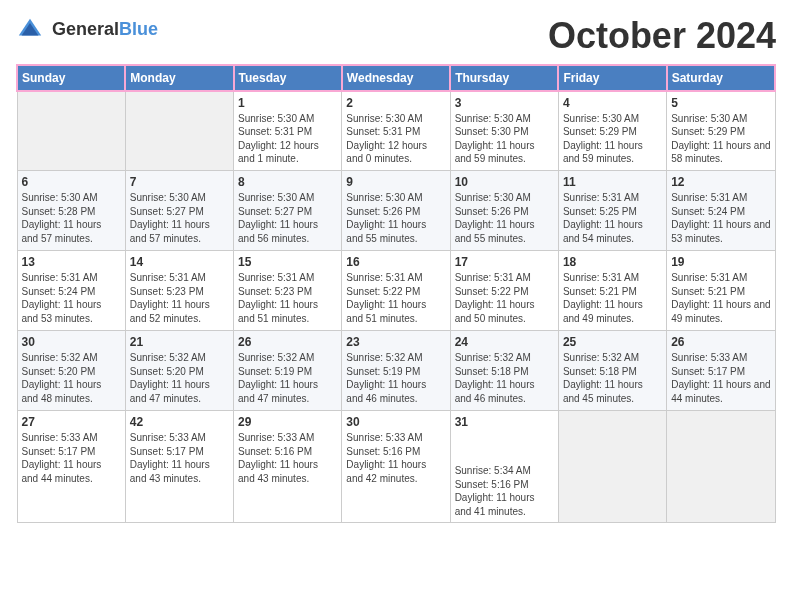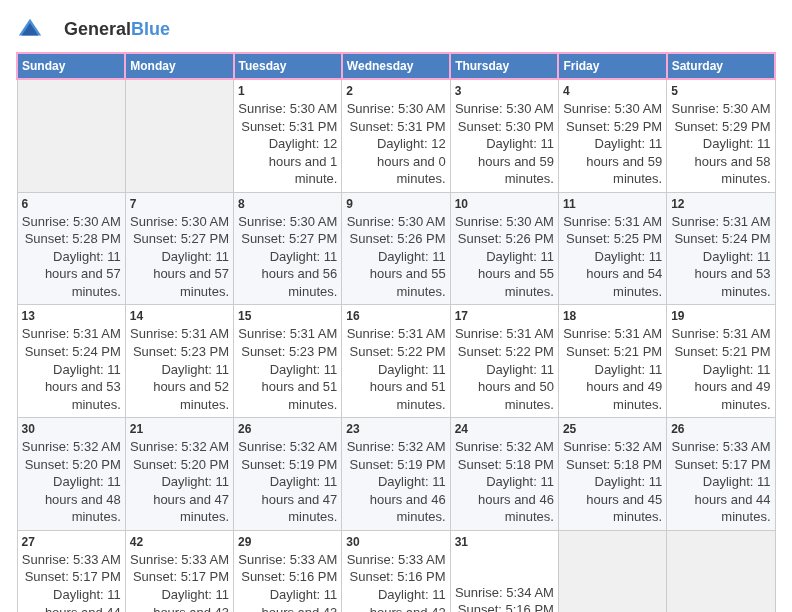--- a/index.html
+++ b/index.html
@@ -12,21 +12,21 @@
     }
     .header-area {
       display: flex;
       align-items: flex-start;
       justify-content: space-between;
       margin-bottom: 8px;
     }
     .logo {
       display: flex;
       align-items: center;
-      gap: 20px;
+      gap: 8px;
     }
     .logo-text-general {
       font-size: 18px;
       font-weight: bold;
       color: #333;
       line-height: 1.1;
     }
     .logo-text-blue {
       font-size: 18px;
       font-weight: bold;
@@ -72,24 +72,23 @@
       color: #333;
       height: 80px;
     }
     .day-number {
       font-size: 12px;
       font-weight: bold;
       display: block;
       margin-bottom: 2px;
     }
     .day-info {
-      font-size: 13px;
+      font-size: 10px;
       line-height: 1.35;
       color: #444;
-      text-align: right;
     }
     tbody tr:nth-child(even) td {
       background-color: #f5f7fa;
     }
     tbody tr:nth-child(odd) td {
       background-color: #fff;
     }
     .empty {
       background-color: #f0f0f0 !important;
     }
@@ -103,20 +102,21 @@
       <polygon points="20,4 36,28 4,28" fill="#4a90d9"></polygon>
       <polygon points="20,10 32,28 8,28" fill="#2a5fa8"></polygon>
     </svg>
     <div>
       <div>
         <span class="logo-text-general">General</span><span class="logo-text-blue">Blue</span>
       </div>
     </div>
   </div>
   <div class="title-area">
+    <div class="month-title">October 2024</div>
   </div>
 </div>
 
 <table>
   <thead>
     <tr>
 
     <th>Sunday</th>
         <th>Monday</th>
         <th>Tuesday</th>

